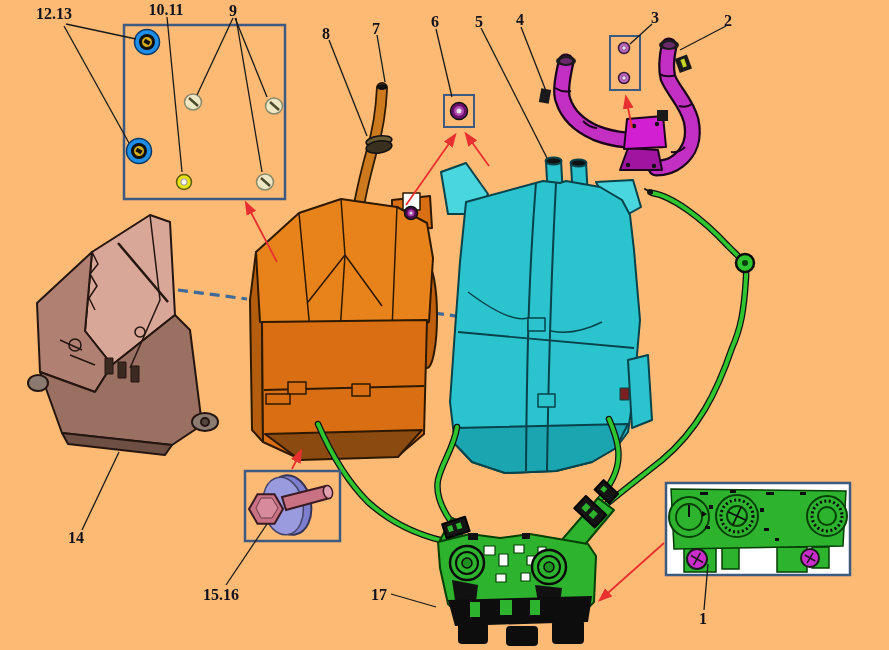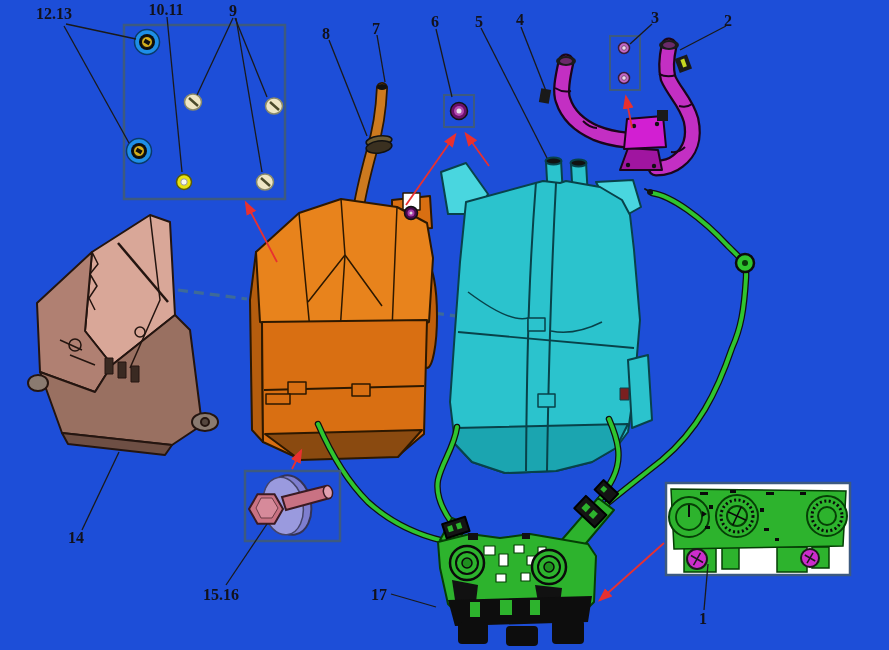--- a/index.html
+++ b/index.html
@@ -1,16 +1,16 @@
 <!DOCTYPE html>
 <html><head>
 <meta charset="utf-8">
 <style>
   html,body{margin:0;padding:0;background:#ffffff;}
-  .stage{position:relative;width:889px;height:650px;background:#1d4ed8;overflow:hidden;
+  .stage{position:relative;width:889px;height:650px;background:#fdba74;overflow:hidden;
          font-family:"Liberation Serif", serif;}
   svg{position:absolute;left:0;top:0;}
   text.callout{font-family:"Liberation Serif", serif;font-weight:bold;font-size:16px;fill:#12121c;}
 </style>
 </head>
 <body>
 
 <div class="stage">
 <svg width="889" height="650" viewBox="0 0 889 650">
   <defs>

